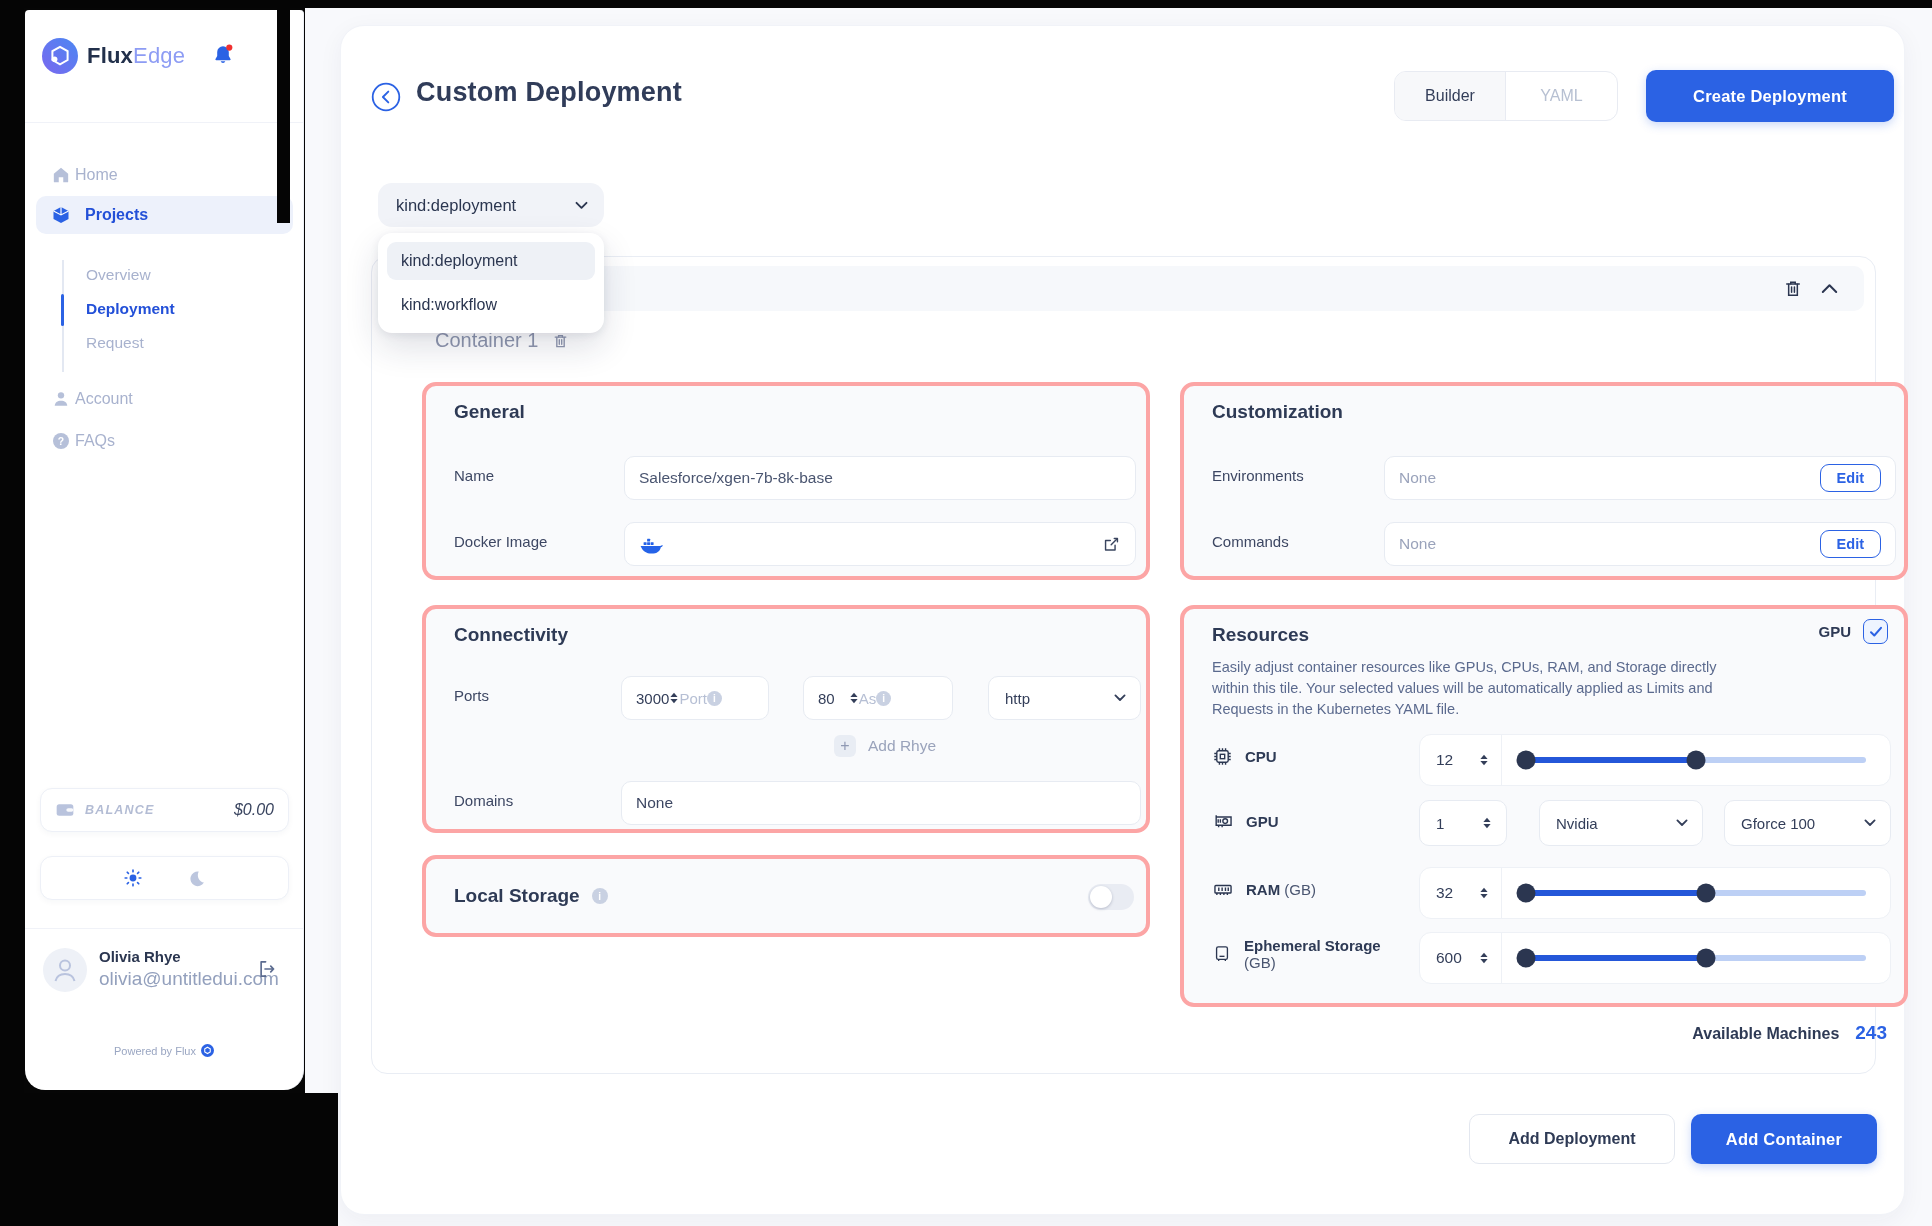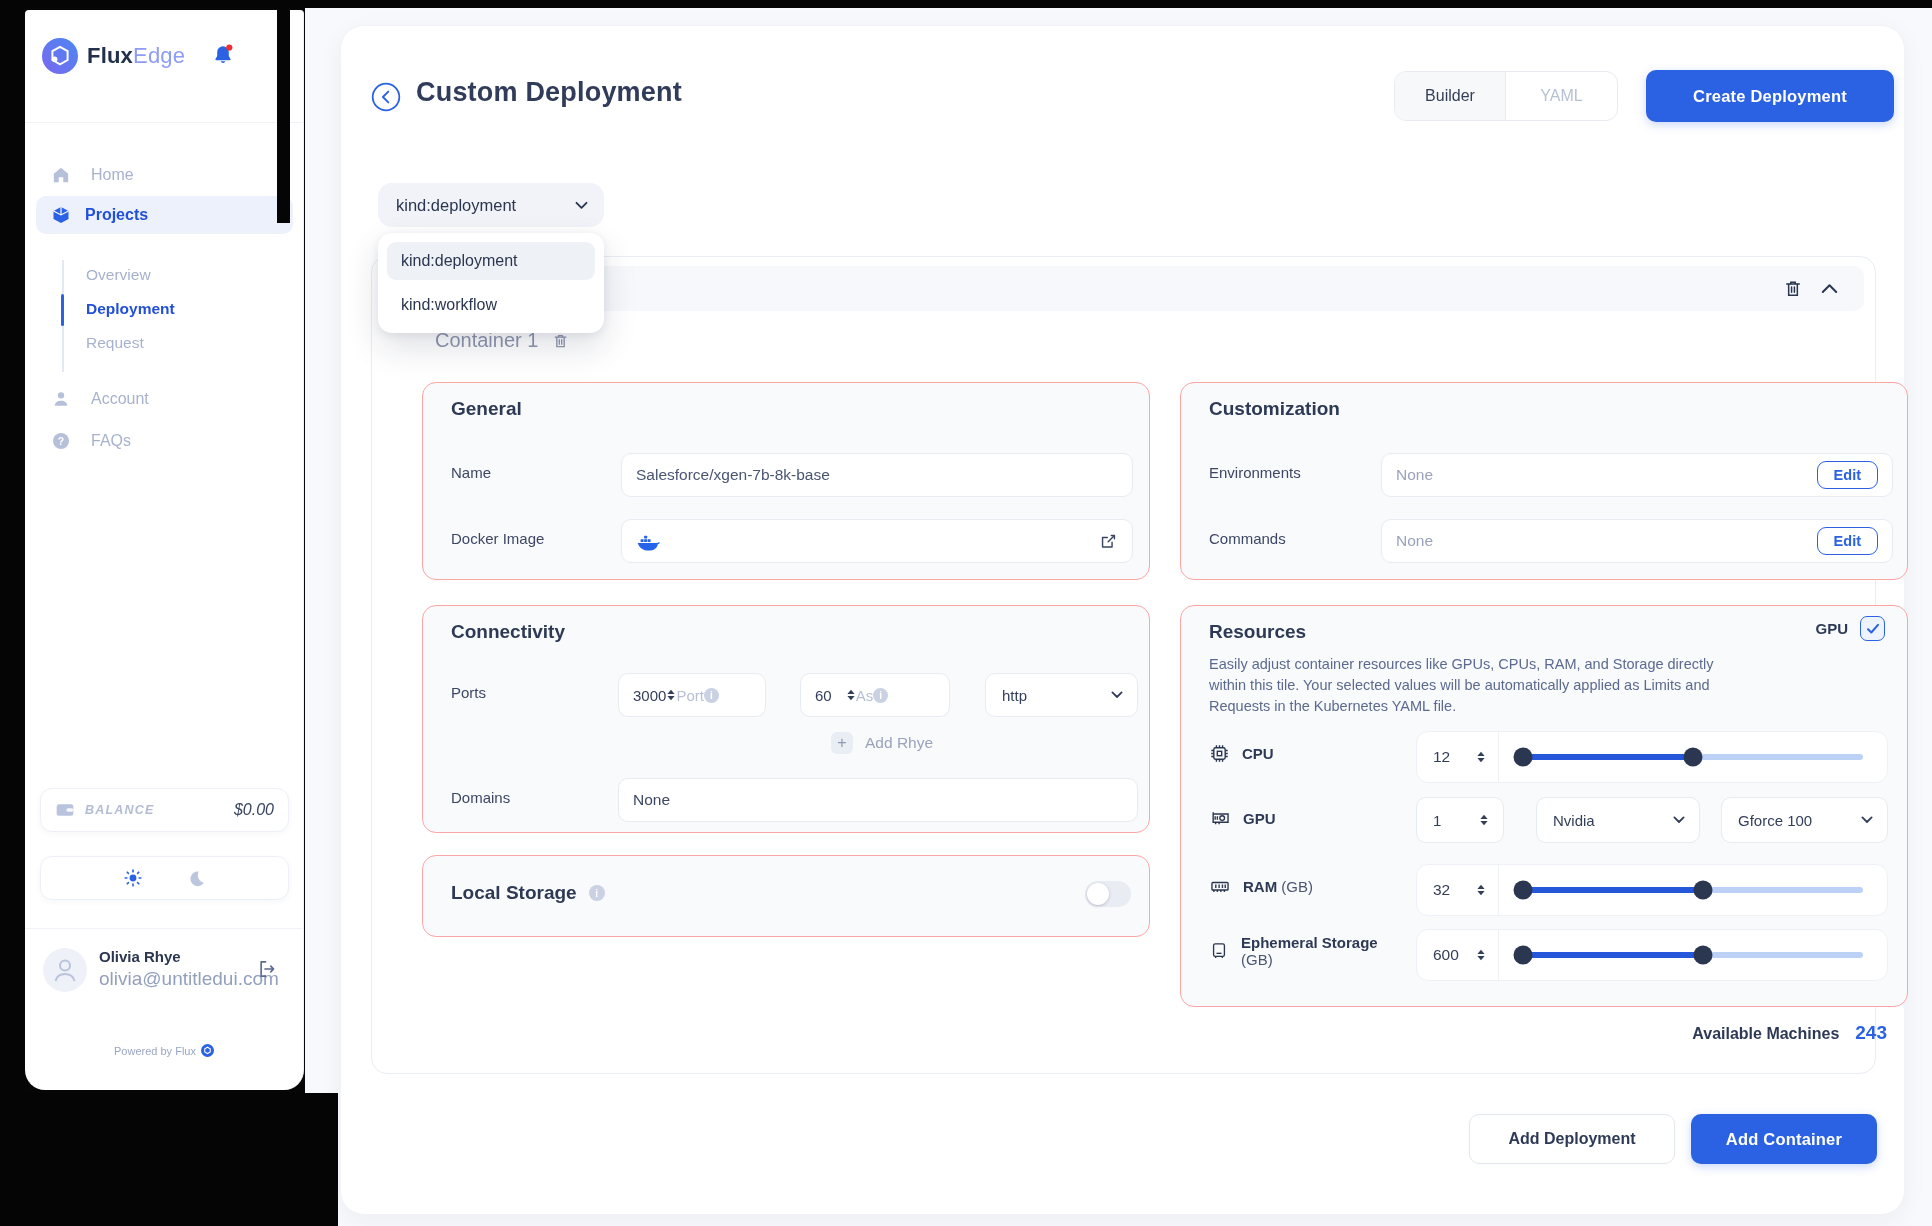--- a/index.html
+++ b/index.html
@@ -5,21 +5,21 @@
   html,body{margin:0;padding:0;background:#000;}
   *{box-sizing:border-box;font-family:"Liberation Sans",sans-serif;}
   #stage{position:relative;width:1932px;height:1226px;background:#060606;overflow:hidden;}
   .abs{position:absolute;}
   .noise{background:#050505;}
   
   #sidebar{left:25px;top:10px;width:279px;height:1080px;background:#fff;border-right:1px solid #eef1f7;border-radius:4px 4px 20px 20px;}
   .sb-divider{position:absolute;left:0;width:100%;height:1px;background:#f0f2f8;}
   .brand-text{font-size:22px;font-weight:700;color:#22304b;letter-spacing:.2px;}
   .brand-text .lt{color:#8d9cf4;font-weight:500;}
-  .navrow{position:absolute;left:26px;display:flex;align-items:center;gap:20px;height:34px;}
+  .navrow{position:absolute;left:26px;display:flex;align-items:center;gap:4px;height:34px;}
   .navrow .lbl{font-size:16px;color:#a8b2ce;font-weight:500;}
   .nav-active-pill{position:absolute;left:11px;width:257px;height:38px;background:#edf1fb;border-radius:10px;display:flex;align-items:center;gap:14px;padding-left:15px;}
   .nav-active-pill .lbl{font-size:16px;color:#2350d8;font-weight:700;}
   .subnav{position:absolute;left:61px;height:30px;display:flex;align-items:center;font-size:15.5px;color:#a8b2ce;font-weight:500;cursor:pointer;}
   .subnav.active{color:#2350d8;font-weight:700;}
   .sb-card{position:absolute;left:15px;width:249px;height:44px;border:1px solid #edf0f7;border-radius:12px;background:#fff;box-shadow:0 2px 6px rgba(30,40,80,.04);display:flex;align-items:center;padding:0 14px;}
   .balance-lbl{font-size:12.5px;letter-spacing:1.2px;color:#b3bcd4;font-weight:600;margin-left:10px;}
   .balance-val{margin-left:auto;font-size:16px;color:#39445f;font-weight:500;}
   .uname{font-size:15px;font-weight:700;color:#2b3650;}
   .uemail{font-size:19px;color:#93a0bd;margin-top:3px;}
@@ -37,21 +37,21 @@
   .btn-ghost{background:#fff;color:#2e3a55;border:1px solid #e3e7ef;border-radius:10px;font-size:16px;font-weight:700;display:flex;align-items:center;justify-content:center;cursor:pointer;}
   .kindpill{background:#f1f3f8;border-radius:14px;display:flex;align-items:center;justify-content:space-between;padding:0 16px 0 18px;font-size:16.5px;color:#2b3650;font-weight:500;cursor:pointer;}
   .menu{background:#fff;border-radius:14px;box-shadow:0 14px 34px rgba(25,35,70,.14),0 2px 8px rgba(25,35,70,.08);padding:9px;z-index:50;}
   .menu .item{height:38px;border-radius:9px;display:flex;align-items:center;padding-left:14px;font-size:16px;color:#2b3650;cursor:pointer;margin-bottom:6px;}
   .menu .item:last-child{margin-bottom:0;}
   .menu .item.sel{background:#eef1f6;}
   .innerbox{border:1px solid #e9edf4;border-radius:16px;background:#fff;}
   .depbar{background:#f6f8fb;border-radius:10px;display:flex;align-items:center;justify-content:flex-end;gap:18px;padding-right:26px;}
   .icon-btn{display:flex;align-items:center;justify-content:center;cursor:pointer;color:#2b3650;background:none;border:none;padding:0;}
   .cont-title{font-size:20px;color:#8e96ad;font-weight:500;display:flex;align-items:center;gap:14px;}
-  .tile{position:absolute;background:#f9fafc;border:1px solid #fca5a5;border-radius:14px;}
+  .tile{position:absolute;background:#f9fafc;border:4px solid #fca5a5;border-radius:14px;}
   .tile-h{font-size:19px;font-weight:700;color:#2e3a55;}
   .flabel{font-size:15px;font-weight:500;color:#3d4763;}
   .inputbox{position:absolute;background:#fff;border:1px solid #e7ebf2;border-radius:10px;display:flex;align-items:center;padding:0 14px;font-size:15.5px;color:#4a5570;}
   .inputbox .ph{color:#9aa3bb;}
   .editbtn{margin-left:auto;border:1.5px solid #2b62e4;color:#2b62e4;background:#fff;border-radius:9px;font-size:14.5px;font-weight:700;padding:5px 16px;cursor:pointer;}
   .portbox{position:absolute;background:#fff;border:1px solid #e7ebf2;border-radius:10px;display:flex;align-items:center;padding:0 10px 0 14px;}
   .portbox .val{font-size:15px;color:#333e59;font-weight:500;}
   .portbox .sfx{font-size:15px;color:#b6bfd4;}
   .infodot{width:15px;height:15px;border-radius:50%;background:#c9d1e2;color:#fff;font-size:10px;font-weight:700;display:inline-flex;align-items:center;justify-content:center;font-style:normal;}
   .plusbox{width:22px;height:22px;border-radius:6px;background:#e9edf4;color:#8f99b3;font-size:16px;display:flex;align-items:center;justify-content:center;cursor:pointer;}
@@ -189,21 +189,21 @@
             <span class="val">3000</span>
             <svg width="10" height="12" viewBox="0 0 10 12">
                 <path d="M5 .8 8.6 4.9H1.4Z" fill="#333e59"></path>
                 <path d="M5 11.2 1.4 7.1h7.2Z" fill="#333e59"></path>
               </svg>
             <span class="sfx">Port</span>
             <i class="infodot">i</i>
           </div>
 
           <div class="portbox" style="left:377px;top:67px;width:150px;height:44px;">
-            <span class="val">60</span>
+            <span class="val">80</span>
             <svg width="10" height="12" viewBox="0 0 10 12" style="margin-left:14px;">
                 <path d="M5 .8 8.6 4.9H1.4Z" fill="#333e59"></path>
                 <path d="M5 11.2 1.4 7.1h7.2Z" fill="#333e59"></path>
               </svg>
             <span class="sfx">As</span>
             <i class="infodot">i</i>
           </div>
 
           <div class="selbox" style="left:562px;top:67px;width:153px;height:44px;">
             <span>http</span>

